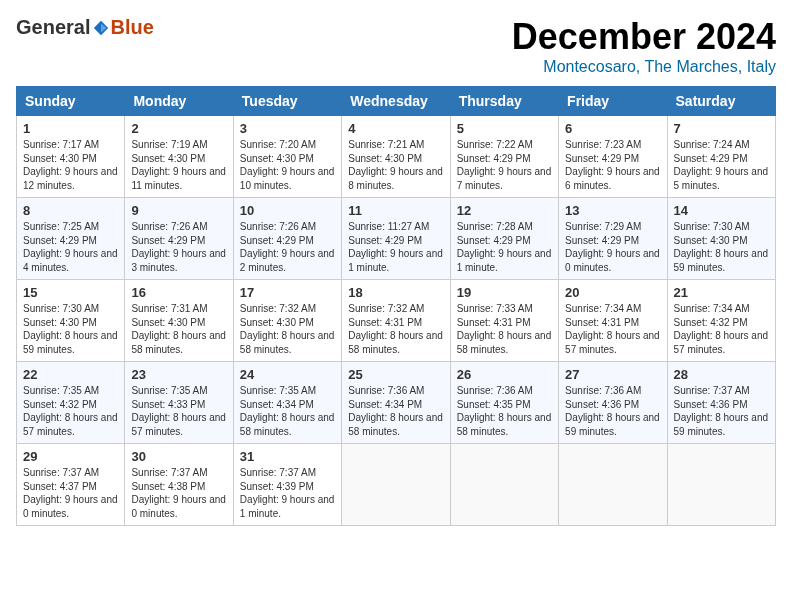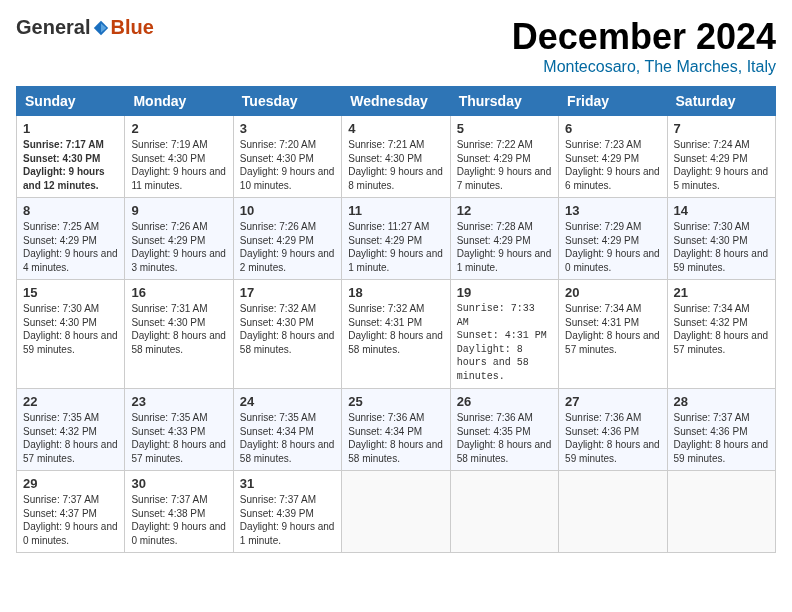--- a/index.html
+++ b/index.html
@@ -122,21 +122,21 @@
         <th>Wednesday</th>
         <th>Thursday</th>
         <th>Friday</th>
         <th>Saturday</th>
       </tr>
   </thead>
   <tbody id="calendar-body">
   <tr>
         <td>
           <span class="day-number">1</span>
-          <div class="day-info" style="white-space: pre-line; font-weight: bold;">Sunrise: 7:17 AM
+          <div class="day-info" style="white-space: pre-line;">Sunrise: 7:17 AM
 Sunset: 4:30 PM
 Daylight: 9 hours and 12 minutes.</div>
         </td>
         <td>
           <span class="day-number">2</span>
           <div class="day-info" style="white-space: pre-line;">Sunrise: 7:19 AM
 Sunset: 4:30 PM
 Daylight: 9 hours and 11 minutes.</div>
         </td>
         <td>
@@ -234,21 +234,21 @@
 Daylight: 8 hours and 58 minutes.</div>
         </td>
         <td>
           <span class="day-number">18</span>
           <div class="day-info" style="white-space: pre-line;">Sunrise: 7:32 AM
 Sunset: 4:31 PM
 Daylight: 8 hours and 58 minutes.</div>
         </td>
         <td>
           <span class="day-number">19</span>
-          <div class="day-info" style="white-space: pre-line; font-family: Liberation Mono, monospace;">Sunrise: 7:33 AM
+          <div class="day-info" style="white-space: pre-line;">Sunrise: 7:33 AM
 Sunset: 4:31 PM
 Daylight: 8 hours and 58 minutes.</div>
         </td>
         <td>
           <span class="day-number">20</span>
           <div class="day-info" style="white-space: pre-line;">Sunrise: 7:34 AM
 Sunset: 4:31 PM
 Daylight: 8 hours and 57 minutes.</div>
         </td>
         <td>

